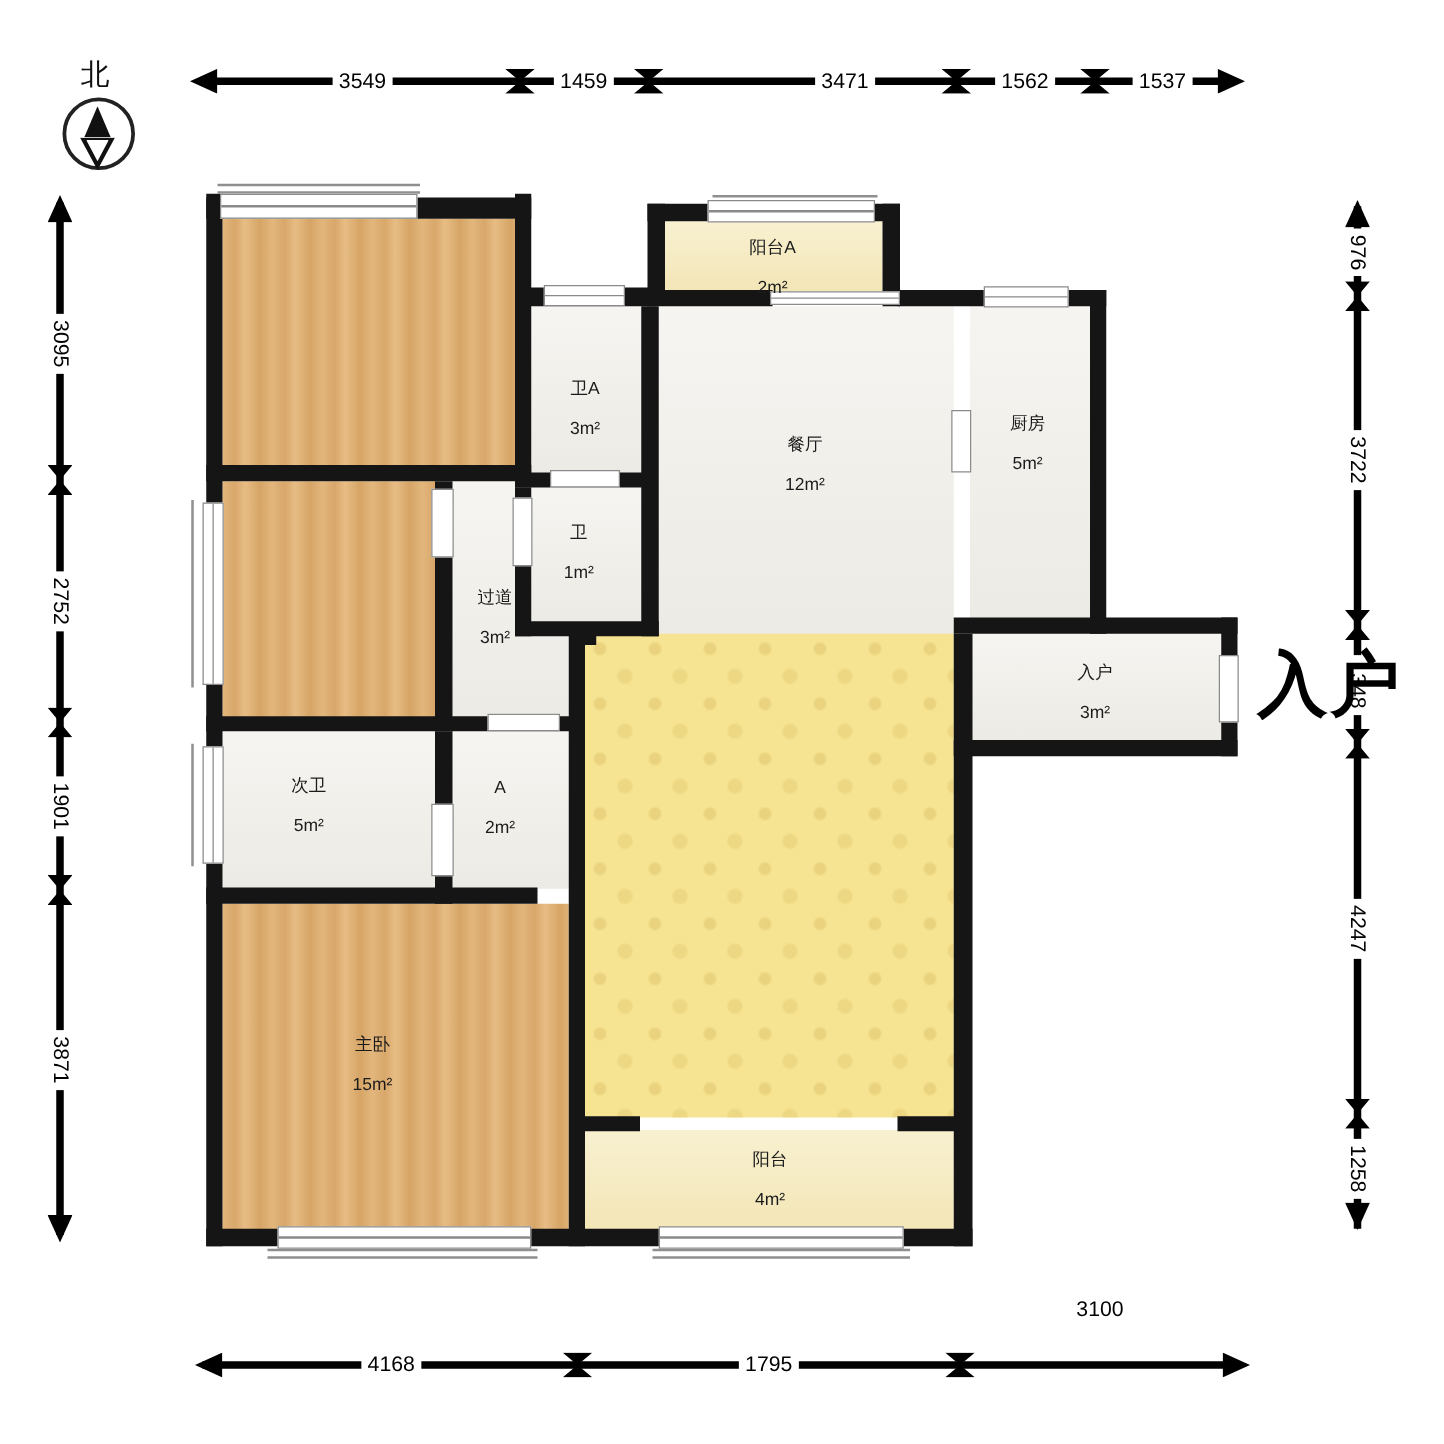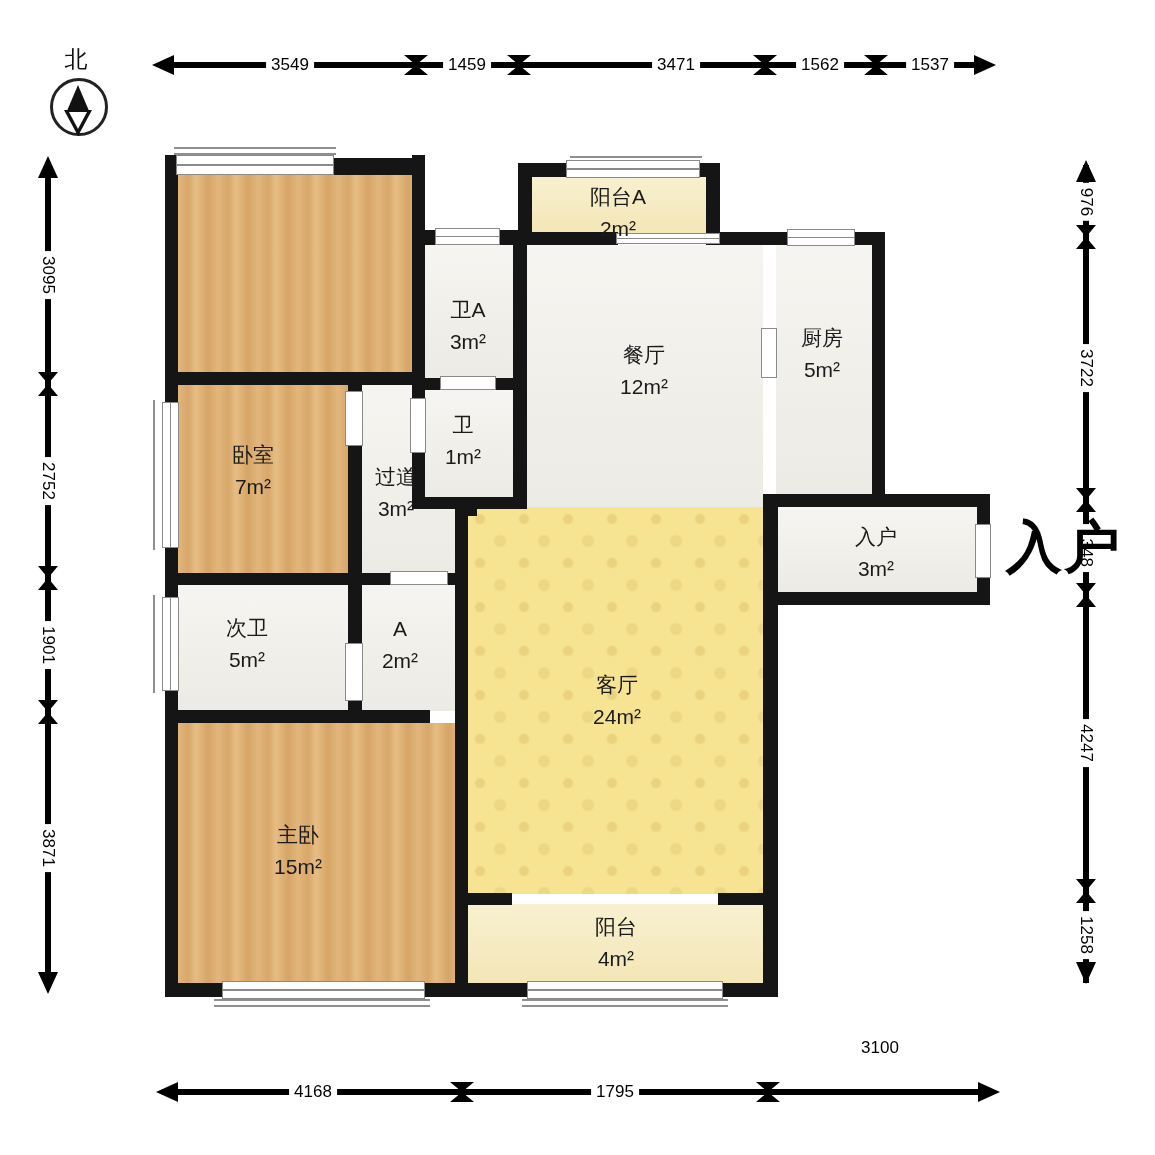--- a/index.html
+++ b/index.html
@@ -16,21 +16,21 @@
           background-size:44px 44px;}
   
   .wall{position:absolute;background:#151515;z-index:2;}
   
   .win,.door{position:absolute;background:#fff;border:1.5px solid #8a8a8a;z-index:3;box-sizing:border-box;}
   .winh::after{content:"";position:absolute;left:0;right:0;top:50%;height:1.5px;margin-top:-1px;background:#8a8a8a;}
   .winv::after{content:"";position:absolute;top:0;bottom:0;left:50%;width:1.5px;margin-left:-1px;background:#8a8a8a;}
   .bay{position:absolute;background:#8f8f8f;z-index:2;}
   
   .rlabel{position:absolute;width:120px;text-align:center;z-index:5;color:#1b1b1b;
-          font-size:21px;line-height:32px;}
+          font-size:14px;line-height:32px;}
   
   .dimline{position:absolute;background:#000;z-index:4;}
   .tickh{position:absolute;width:24px;height:20px;background:#000;z-index:4;
          clip-path:polygon(0 0,50% 50%,0 100%,100% 100%,50% 50%,100% 0);}
   .tickv{position:absolute;width:20px;height:24px;background:#000;z-index:4;
          clip-path:polygon(0 0,100% 0,50% 50%,100% 100%,0 100%,50% 50%);}
   .arrow{position:absolute;background:#000;z-index:4;}
   .ar-l{width:22px;height:20px;clip-path:polygon(100% 0,0 50%,100% 100%);}
   .ar-r{width:22px;height:20px;clip-path:polygon(0 0,100% 50%,0 100%);}
   .ar-u{width:20px;height:22px;clip-path:polygon(50% 0,0 100%,100% 100%);}
@@ -139,24 +139,20 @@
     <div>2m²</div>
   </div>
   <div class="rlabel" style="left:584px;top:339px">
     <div>餐厅</div>
     <div>12m²</div>
   </div>
   <div class="rlabel" style="left:762px;top:322px">
     <div>厨房</div>
     <div>5m²</div>
   </div>
-  <div class="rlabel" style="left:193px;top:439px">
-    <div>卧室</div>
-    <div>7m²</div>
-  </div>
   <div class="rlabel" style="left:403px;top:409px">
     <div>卫</div>
     <div>1m²</div>
   </div>
   <div class="rlabel" style="left:336px;top:461px">
     <div>过道</div>
     <div>3m²</div>
   </div>
   <div class="rlabel" style="left:816px;top:521px">
     <div>入户</div>
@@ -166,24 +162,20 @@
     <div>次卫</div>
     <div>5m²</div>
   </div>
   <div class="rlabel" style="left:340px;top:613px">
     <div>A</div>
     <div>2m²</div>
   </div>
   <div class="rlabel" style="left:238px;top:819px">
     <div>主卧</div>
     <div>15m²</div>
-  </div>
-  <div class="rlabel" style="left:557px;top:669px">
-    <div>客厅</div>
-    <div>24m²</div>
   </div>
   <div class="rlabel" style="left:556px;top:911px">
     <div>阳台</div>
     <div>4m²</div>
   </div>
 
   <div class="north-label">北</div>
   <div class="compass-circle"></div>
   <div class="needle-n"></div>
   <div class="needle-s-outer"></div>

